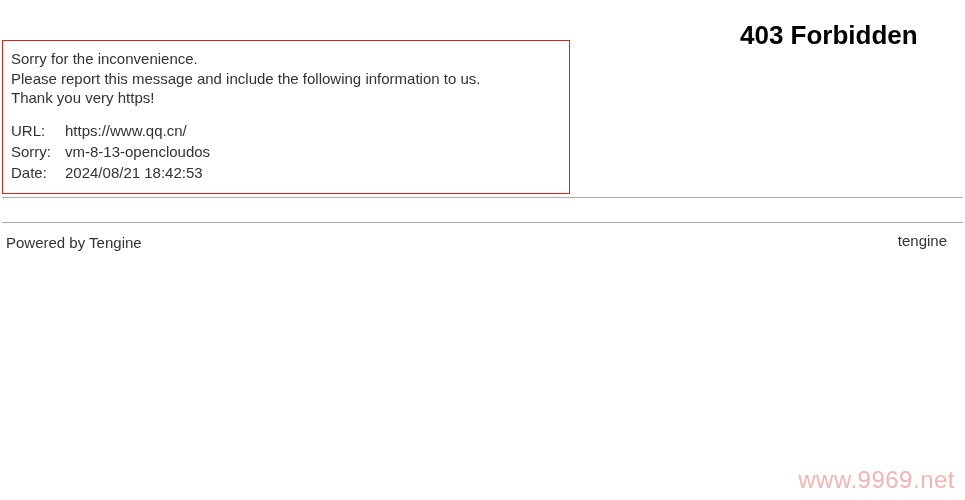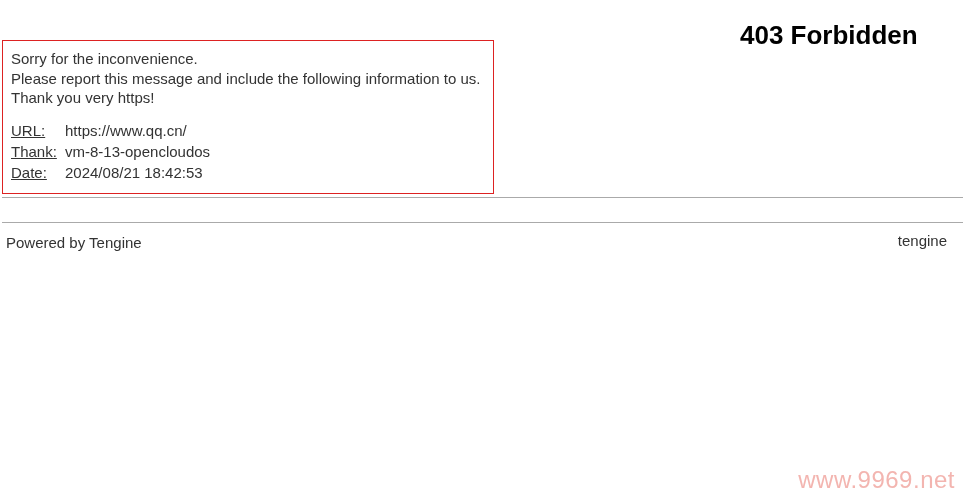--- a/index.html
+++ b/index.html
@@ -21,41 +21,40 @@
       font-weight: bold;
       color: #000;
       position: absolute;
       top: 20px;
       left: 740px;
     }
     .error-box {
       position: absolute;
       top: 40px;
       left: 2px;
-      width: 492px;
+      width: 568px;
       border: 1px solid #d22;
       padding: 8px 8px 10px 8px;
     }
     .apology {
       line-height: 1.3;
       margin-bottom: 12px;
       color: #333;
     }
     .info-table {
       border-collapse: collapse;
     }
     .info-table td {
       padding: 0;
       vertical-align: top;
       line-height: 1.4;
     }
     .label-cell {
       width: 54px;
       color: #333;
-      text-decoration: underline;
     }
     .value-cell {
       color: #333;
       margin-left: 48px;
     }
     .hr-top {
       position: absolute;
       top: 197px;
       left: 2px;
       right: 2px;
@@ -105,21 +104,21 @@
     <div>Please report this message and include the following information to us.</div>
     <div>Thank you very https!</div>
   </div>
   <table class="info-table">
     <tbody>
         <tr>
       <td class="label-cell">URL:</td>
       <td class="value-cell">https://www.qq.cn/</td>
     </tr>
     <tr>
-      <td class="label-cell">Thank:</td>
+      <td class="label-cell">Sorry:</td>
       <td class="value-cell">vm-8-13-opencloudos</td>
     </tr>
     <tr>
       <td class="label-cell">Date:</td>
       <td class="value-cell">2024/08/21 18:42:53</td>
     </tr>
   </tbody>
     </table>
 </div>
 

